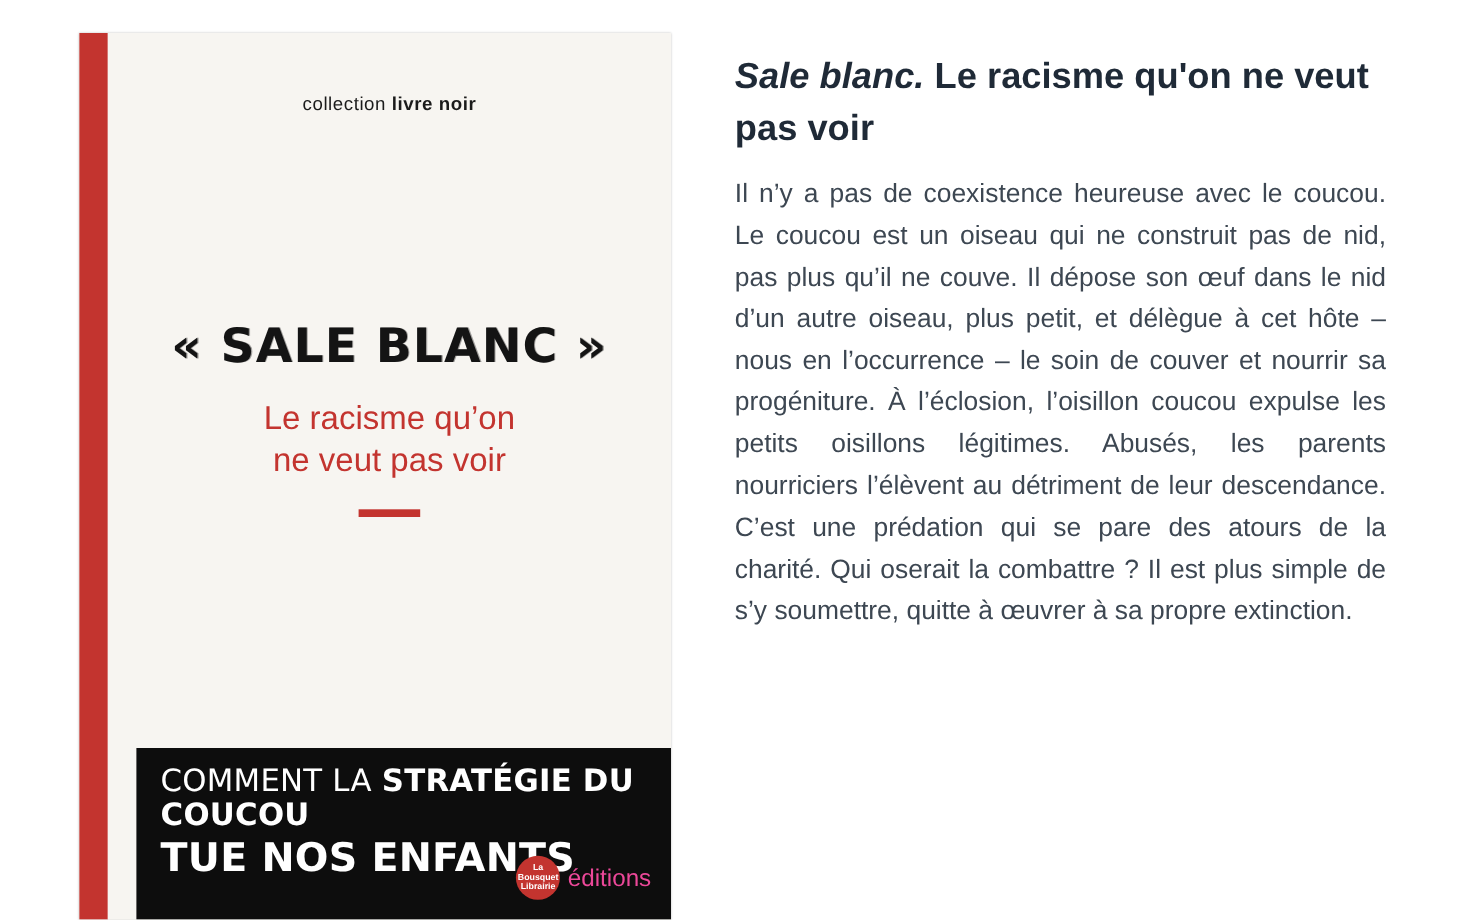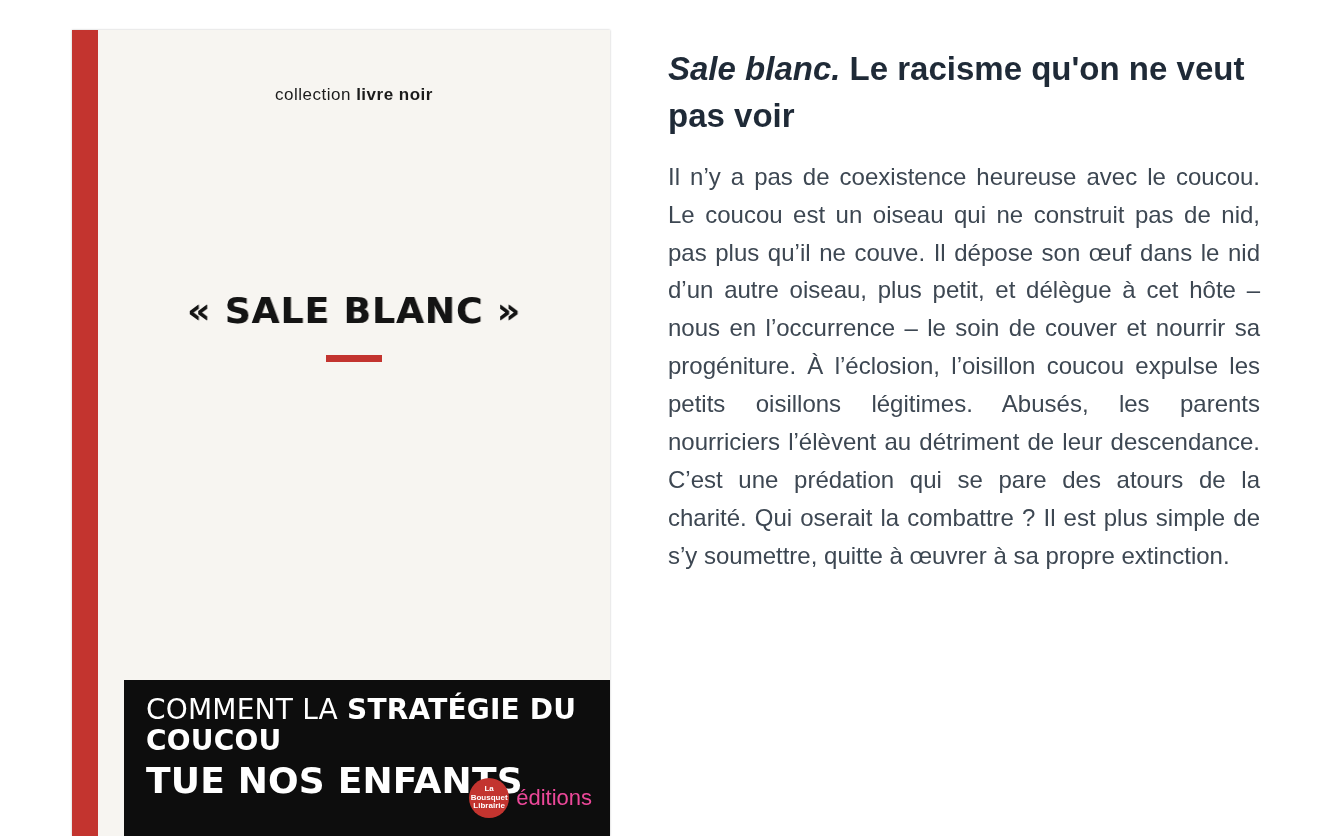--- a/index.html
+++ b/index.html
@@ -60,21 +60,21 @@
     letter-spacing: 0.5px;
     color: #1b1b1b;
   }
   .collection b { font-weight: bold; margin-top: 13px; }
 
   .cover-title {
     text-align: center;
     margin-top: 185px;
     font-family: "DejaVu Sans", sans-serif;
     font-weight: bold;
-    font-size: 36px;
+    font-size: 43px;
     letter-spacing: 1px;
     color: #141414;
     text-shadow: 1px 0 0 rgba(0,0,0,0.35);
   }
   .cover-sub {
     text-align: center;
     margin-top: 22px;
     font-size: 30px;
     line-height: 1.28;
     color: #c3342f;
@@ -175,20 +175,24 @@
     <div class="book">
       <div class="book-spine"></div>
       <div class="book-face">
 
         <div class="collection">
           <span>collection </span><b>livre noir</b>
         </div>
 
         <div class="cover-title">« SALE BLANC »</div>
 
+        <div class="cover-sub">
+          <div>Le racisme qu’on</div>
+          <div>ne veut pas voir</div>
+        </div>
 
         <div class="author-rule"></div>
 
         <div class="band">
           <div class="band-line l1">
             <span class="thin">COMMENT LA </span><span>STRATÉGIE DU COUCOU</span>
           </div>
           <div class="band-line l2">TUE NOS ENFANTS</div>
 
           <div class="publisher">

